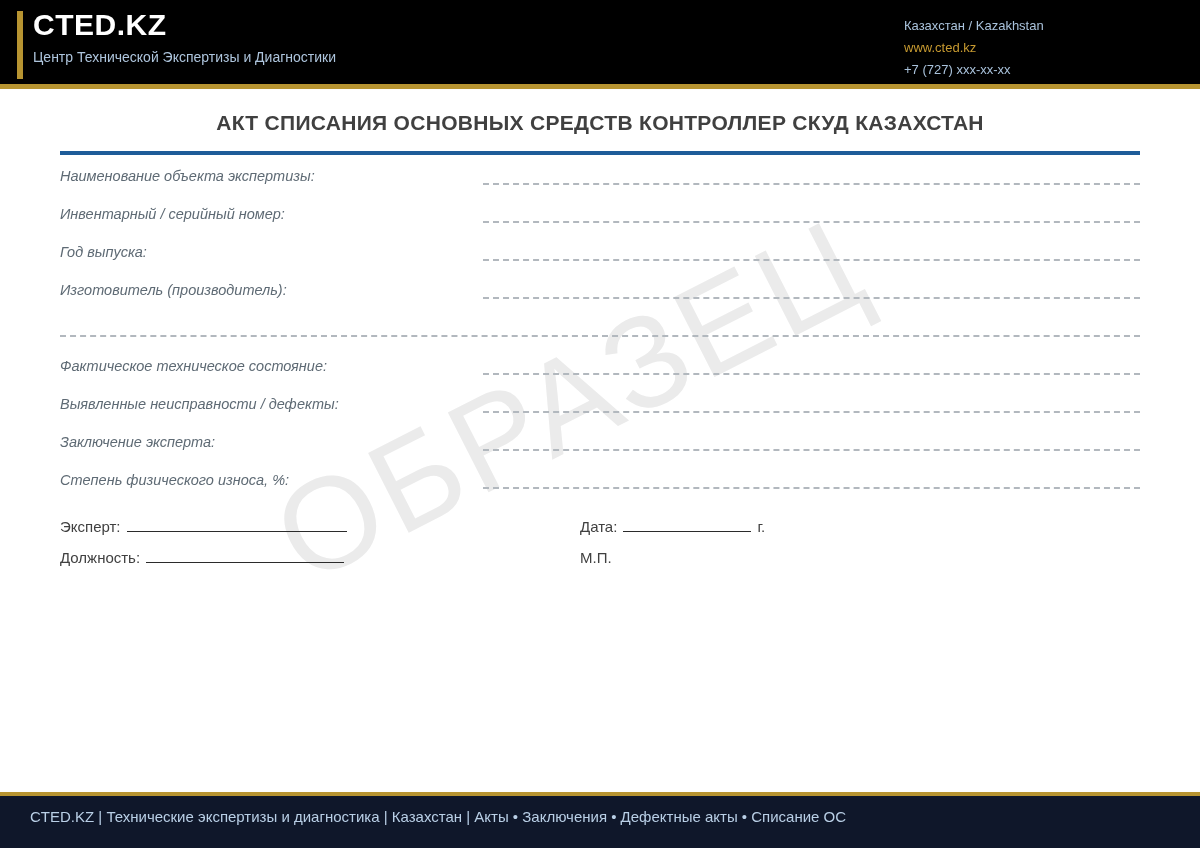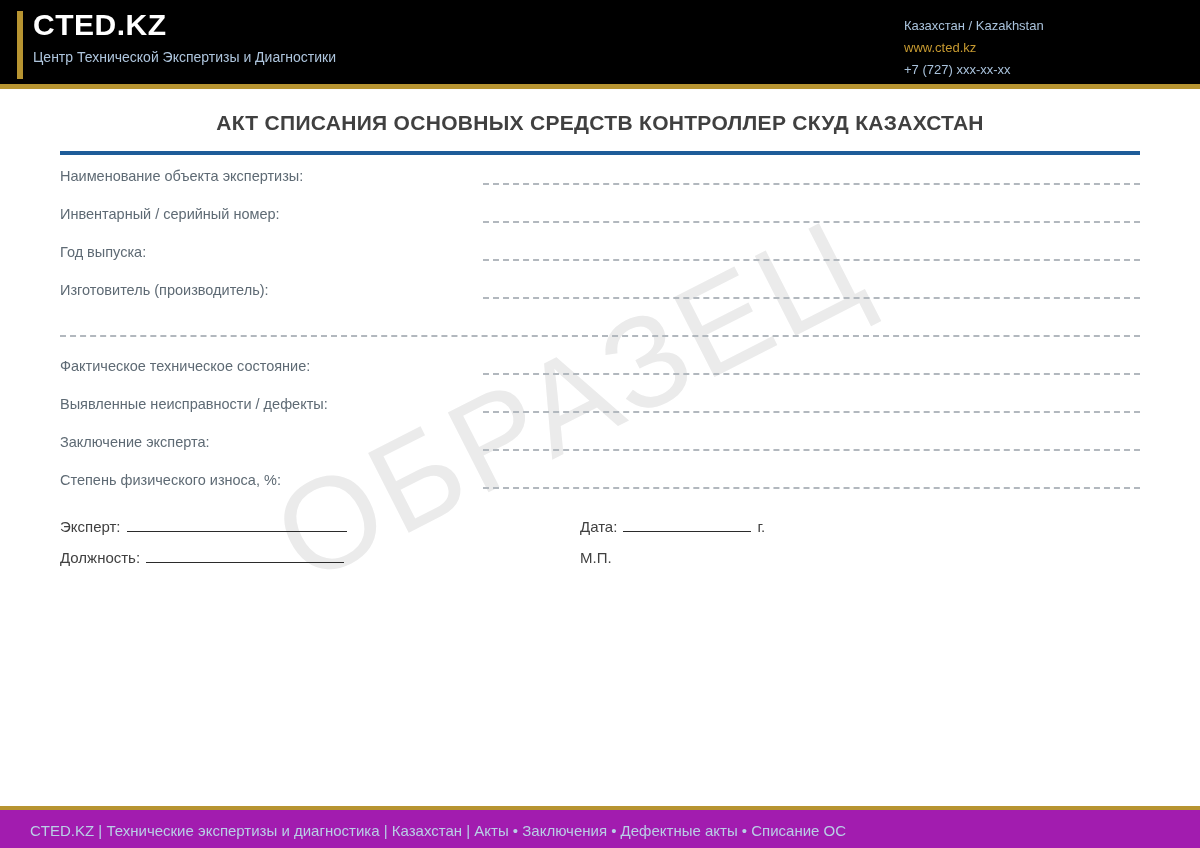--- a/index.html
+++ b/index.html
@@ -52,20 +52,21 @@
 
   
   .fields {
     position:relative; z-index:1;
     margin:11px 60px 0 60px;
   }
   .field-row {
     display:flex;
     height:38px;
     align-items:flex-start;
+    font-style:italic;
   }
   .field-label {
     width:423px; flex:none;
     color:#5e6a74; font-size:14.5px; padding-top:2px;
   }
   .field-blank {
     flex:1;
     height:19px;
     border-bottom:2px dashed #b2b8be;
   }
@@ -101,21 +102,21 @@
     margin-left:6px;
   }
   .ul-expert   { width:220px; }
   .ul-position { width:198px; }
   .ul-date     { width:128px; margin-right:6px; }
 
   
   .footer { position:absolute; left:0; right:0; bottom:0; z-index:2; }
   .footer-gold { height:4px; background:#b79431; }
   .footer-bar {
-    height:38px; background:#a21caf;
+    height:52px; background:#0f172a;
     color:#b9cfe6; font-size:15px; line-height:41px;
     padding-left:30px;
     white-space:nowrap;
   }
 </style>
 </head>
 <body>
 
 <div class="header">
   <div class="gold-bar"></div>

